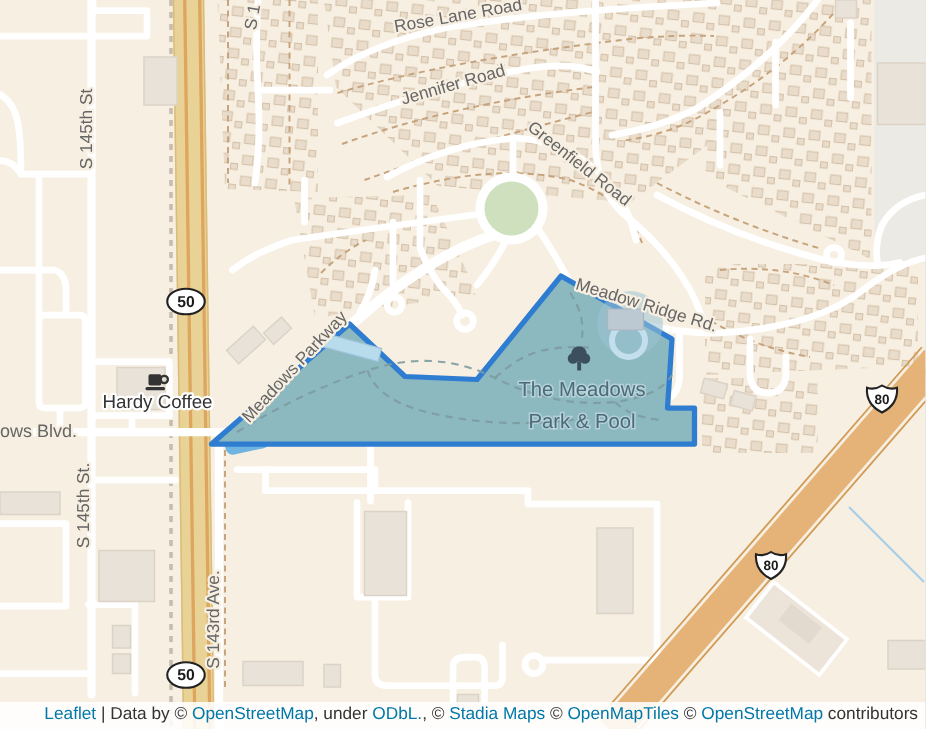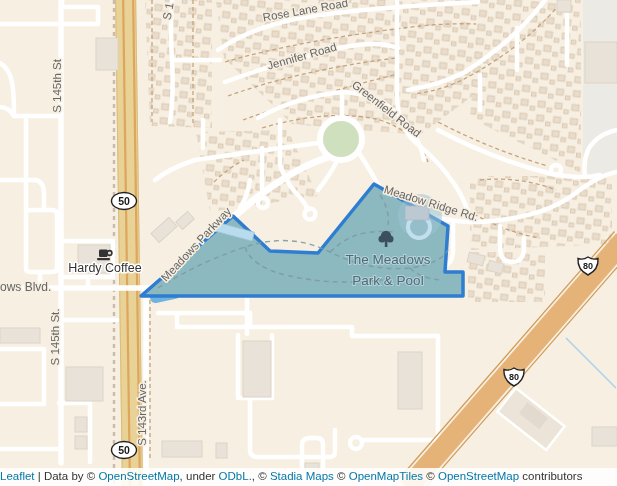--- a/index.html
+++ b/index.html
@@ -32,21 +32,21 @@
   .lbl-poi{font-size:12.5px;fill:#333;stroke:#fff}
   .lbl-park{font-size:13.5px;fill:var(--park_label);text-anchor:middle;
        paint-order:stroke;stroke:rgba(255,255,255,.35);stroke-width:2px}
   .shield{fill:#fff;stroke:var(--shield_outline);stroke-width:1.4}
   .shield-txt{font-size:10.5px;font-weight:bold;fill:#1a1a1a;text-anchor:middle}
   .shield-txt-i{font-size:9px;font-weight:bold;fill:#1a1a1a;text-anchor:middle}
   .icon-dark{fill:#3c4f5c}
   .icon-black{fill:#333}
   
   .attribution{position:absolute;left:0;right:0;bottom:0;height:18px;background:rgba(255,255,255,.88);
-    font-size:11.5px;color:#333;text-align:left;padding:2px 5px 0 0;box-sizing:border-box;
+    font-size:11.5px;color:#333;text-align:right;padding:2px 5px 0 0;box-sizing:border-box;
     white-space:pre;z-index:5;}
   .attribution a{color:var(--attribution_link);text-decoration:none;cursor:pointer}
 </style>
 </head>
 <body>
 
 <div id="map">
 <svg width="617" height="486" viewBox="0 0 617 486">
   <defs>
     <pattern id="houses" width="17" height="14" patternUnits="userSpaceOnUse" patternTransform="rotate(6)">

